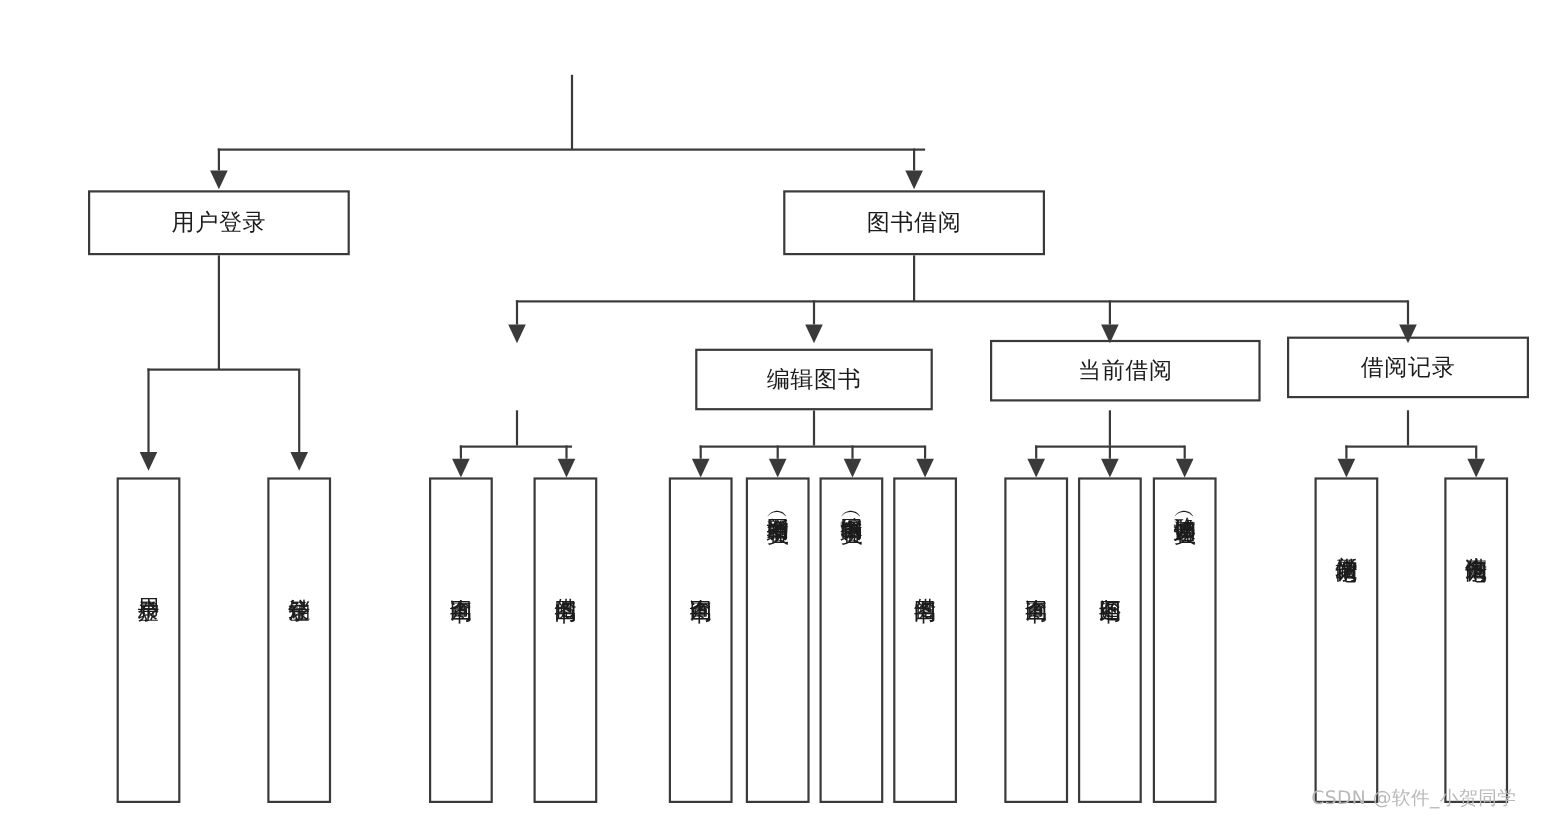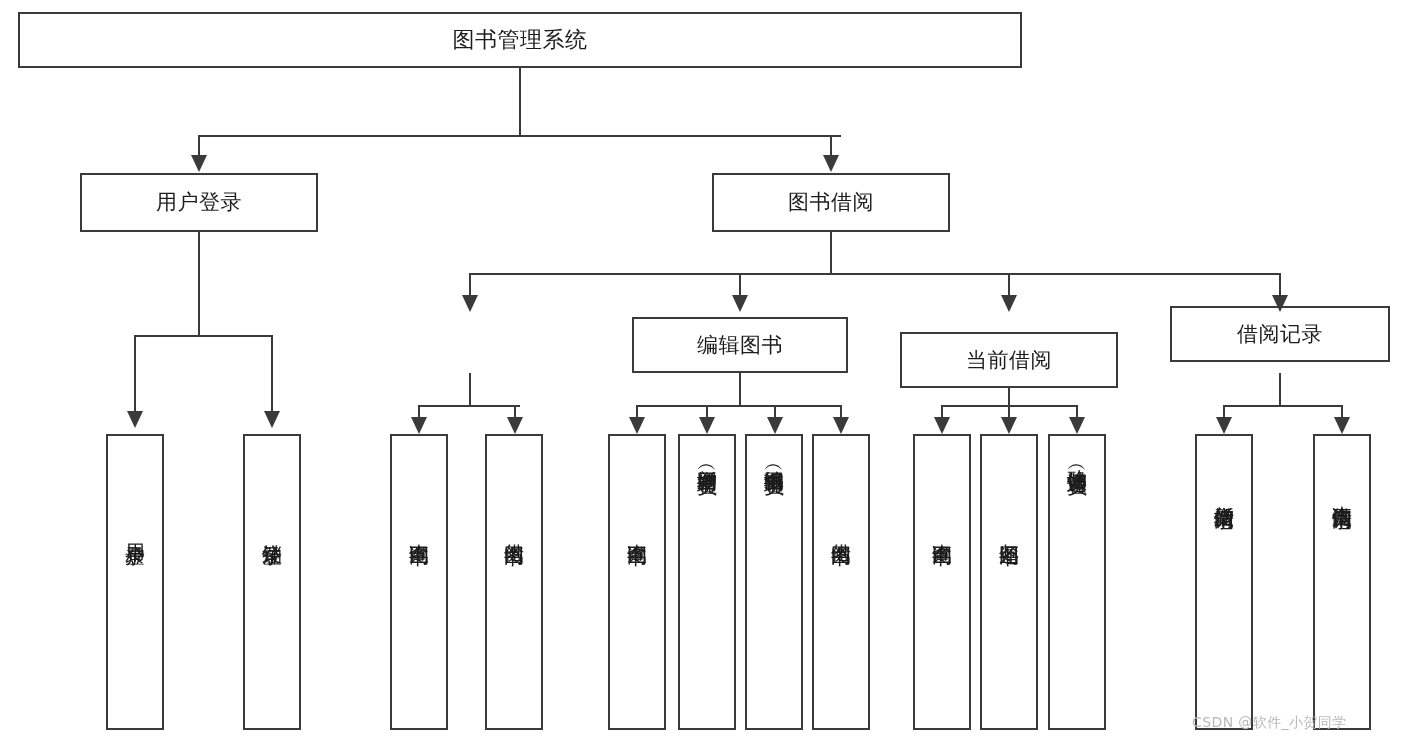--- a/index.html
+++ b/index.html
@@ -77,21 +77,21 @@
   .arrow-head {
     position: absolute;
     width: 0;
     height: 0;
     border-left: 8px solid transparent;
     border-right: 8px solid transparent;
     border-top: 17px solid #3a3a3a;
   }
   .watermark {
     position: absolute;
-    font-size: 14px;
+    font-size: 17px;
     color: #b9b9b9;
     white-space: nowrap;
     letter-spacing: 0.4px;
   }
 </style>
 </head>
 <body>
 
 <div id="diagram-canvas">
     <div class="node leaf leaf-midhigh" style="left: 1313px; top: 434px; width: 58px; height: 296px;">
@@ -159,21 +159,21 @@
     <div class="edge-v" style="left: 739px; top: 373px; height: 32px;"></div>
     <div class="arrow-head" style="left: 507px; top: 417px;"></div>
     <div class="edge-v" style="left: 514px; top: 405px; height: 12px;"></div>
     <div class="arrow-head" style="left: 411px; top: 417px;"></div>
     <div class="edge-v" style="left: 418px; top: 405px; height: 12px;"></div>
     <div class="edge-h" style="left: 418px; top: 405px; width: 102px;"></div>
     <div class="edge-v" style="left: 469px; top: 373px; height: 32px;"></div>
     <div class="node horiz" style="left: 1170px; top: 306px; width: 220px; height: 56px;">
       <span class="node-label">借阅记录</span>
     </div>
-    <div class="node horiz" style="left: 900px; top: 332px; width: 218px; height: 56px;">
+    <div class="node horiz" style="left: 900px; top: 309px; width: 246px; height: 56px;">
       <span class="node-label">当前借阅</span>
     </div>
     <div class="node horiz" style="left: 632px; top: 317px; width: 216px; height: 56px;">
       <span class="node-label">编辑图书</span>
     </div>
     <div class="arrow-head" style="left: 1272px; top: 295px;"></div>
     <div class="edge-v" style="left: 1279px; top: 273px; height: 22px;"></div>
     <div class="arrow-head" style="left: 1001px; top: 295px;"></div>
     <div class="edge-v" style="left: 1008px; top: 273px; height: 22px;"></div>
     <div class="arrow-head" style="left: 732px; top: 295px;"></div>
@@ -193,18 +193,15 @@
     </div>
     <div class="node horiz" style="left: 80px; top: 173px; width: 238px; height: 59px;">
       <span class="node-label">用户登录</span>
     </div>
     <div class="arrow-head" style="left: 823px; top: 155px;"></div>
     <div class="edge-v" style="left: 830px; top: 135px; height: 20px;"></div>
     <div class="arrow-head" style="left: 191px; top: 155px;"></div>
     <div class="edge-v" style="left: 198px; top: 135px; height: 20px;"></div>
     <div class="edge-h" style="left: 198px; top: 135px; width: 643px;"></div>
     <div class="edge-v" style="left: 519px; top: 68px; height: 68px;"></div>
-    <div class="node horiz root" style="left: 18px; top: 12px; width: 1004px; height: 56px;">
-      <span class="node-label">图书管理系统</span>
-    </div>
 
   <div class="watermark" style="left: 1192px; top: 714px;">CSDN @软件_小贺同学</div>
 </div>
 
 </body></html>

